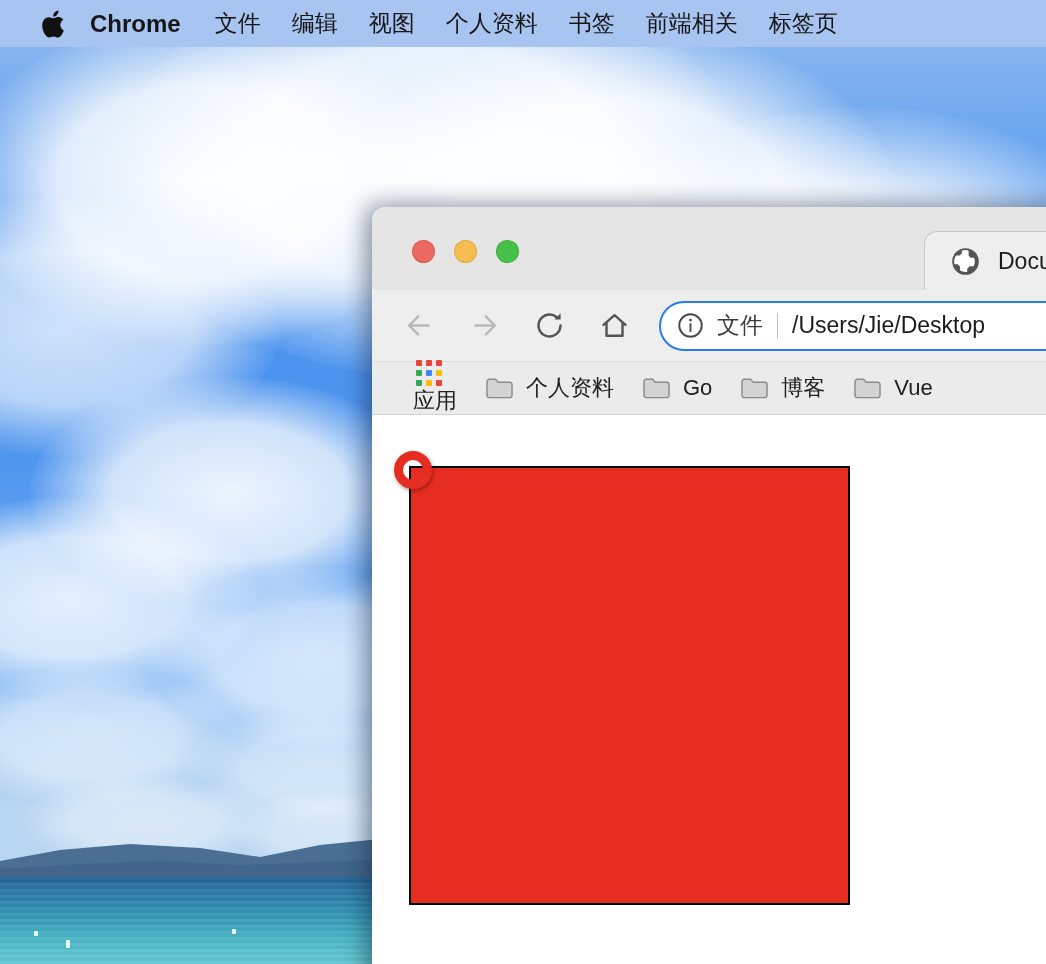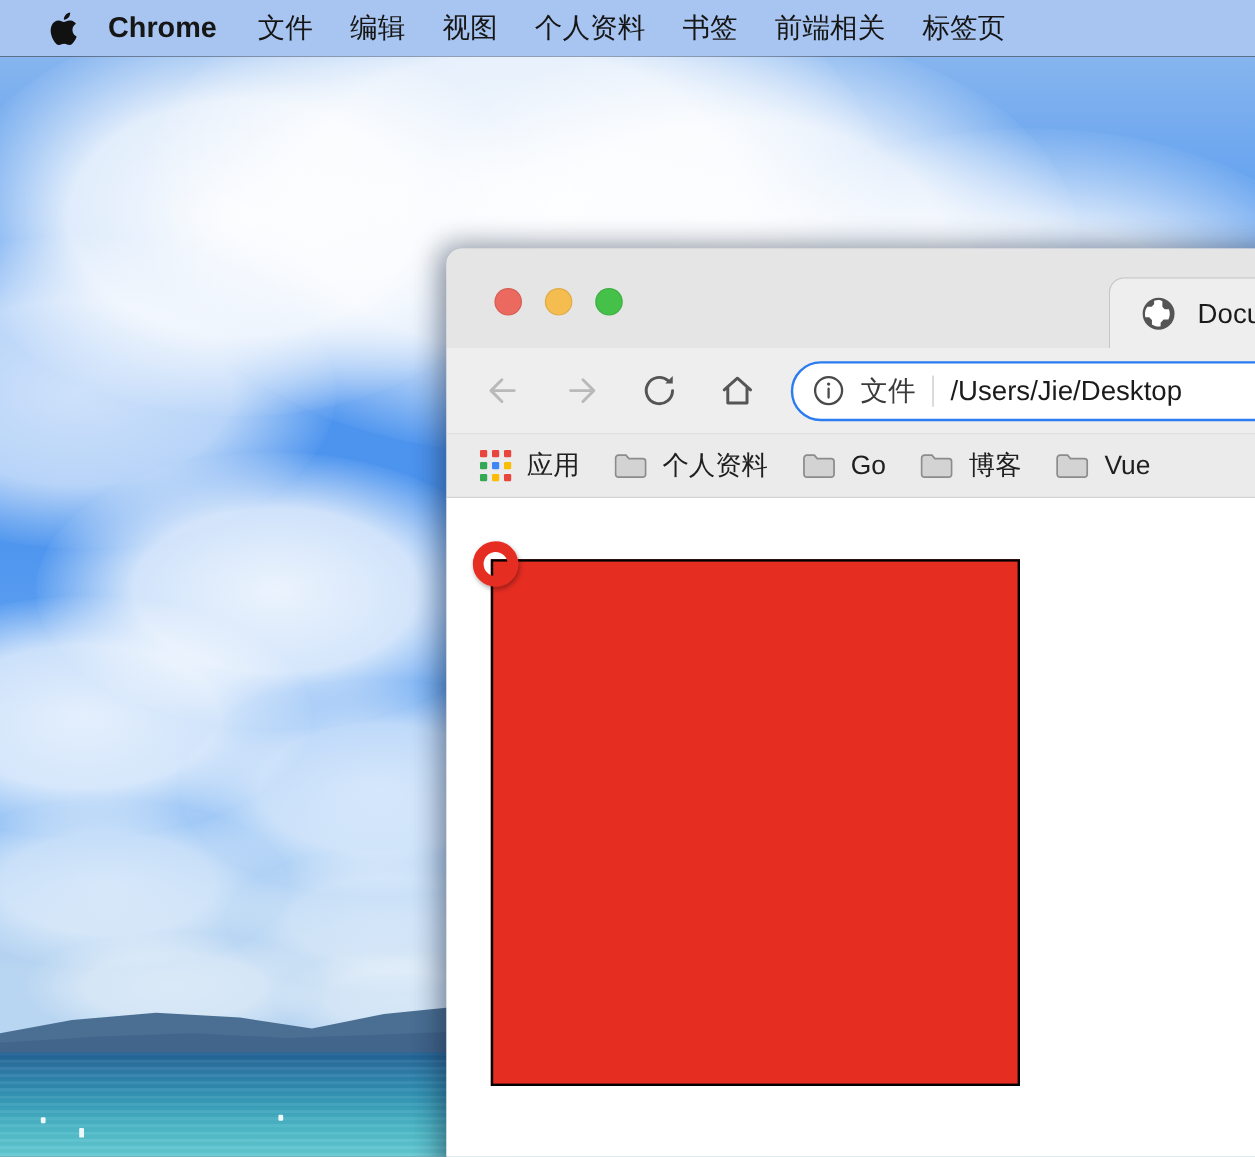--- a/index.html
+++ b/index.html
@@ -261,21 +261,21 @@
     align-items: center;
     border-bottom: 1px solid #d2d2d2;
   }
   .bm {
     display: flex;
     align-items: center;
     margin-left: 29px;
     white-space: nowrap;
     flex: none;
   }
-  .bm:first-child { margin-left: 28px; }
+  .bm:first-child { margin-left: 28px; flex-direction: column; }
   .bm-label {
     margin-left: 13px;
     font-size: 22px;
     color: #202020;
   }
   .apps-grid {
     display: grid;
     grid-template-columns: repeat(3, 6px);
     grid-template-rows: repeat(3, 6px);
     gap: 4px;

